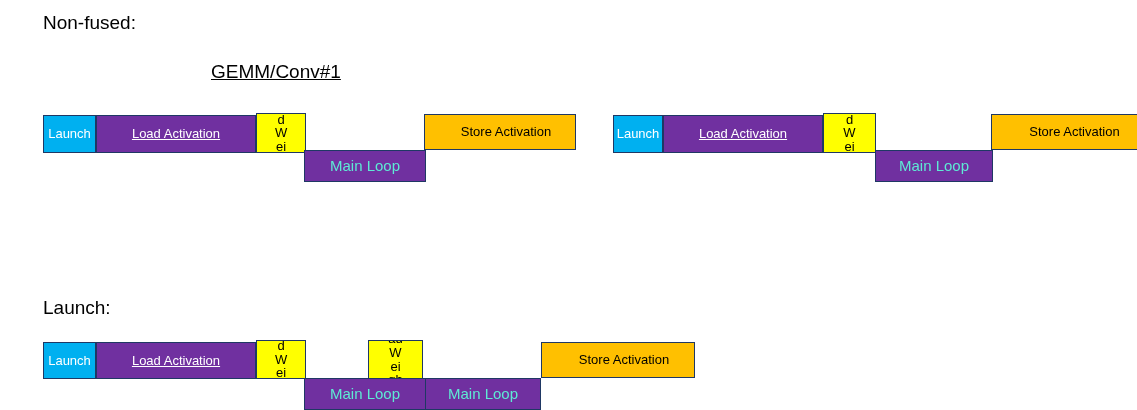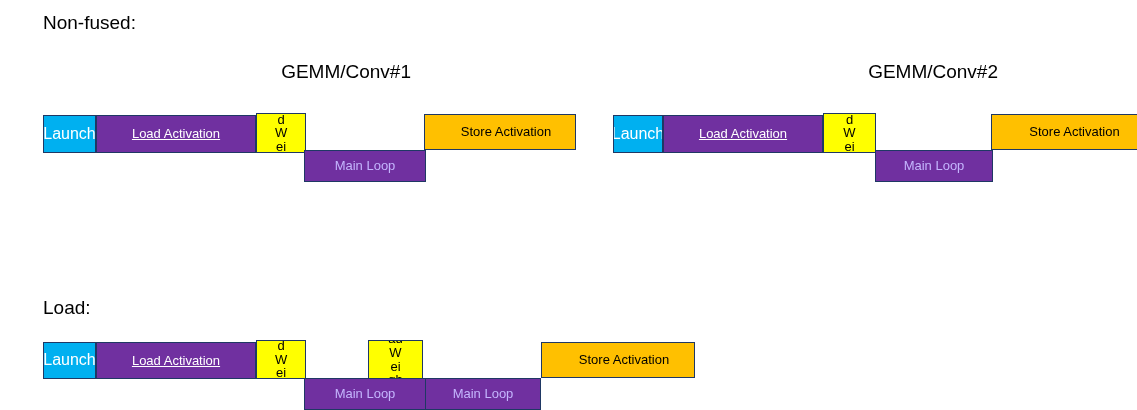--- a/index.html
+++ b/index.html
@@ -30,56 +30,57 @@
     font-family: "Liberation Sans", sans-serif;
     white-space: nowrap;
     line-height: 1;
   }
   .group-title {
     position: absolute;
     font-size: 19px;
     color: #000000;
     font-family: "Liberation Sans", sans-serif;
     white-space: nowrap;
-    text-align: right;
+    text-align: left;
     line-height: 1;
+    text-decoration: underline;
   }
   .blk {
     position: absolute;
     box-sizing: border-box;
     border: 1px solid #1F3864;
     display: flex;
     align-items: center;
     justify-content: center;
     text-align: center;
     font-family: "Liberation Sans", sans-serif;
     line-height: 1.05;
     overflow: hidden;
   }
   .blk-launch {
     background: #00B0F0;
     color: #ffffff;
-    font-size: 16px;
+    font-size: 13px;
   }
   .blk-load-activation {
     background: #7030A0;
     color: #ffffff;
     font-size: 13px;
     text-decoration: underline;
   }
   .blk-load-weights {
     background: #FFFF00;
     color: #000000;
     font-size: 13px;
     padding: 0 19px;
   }
   .blk-main-loop {
     background: #7030A0;
-    color: #c4b5fd;
-    font-size: 13px;
+    color: #5eead4;
+    font-size: 15px;
   }
   .blk-store-activation {
     background: #FFC000;
     color: #000000;
     font-size: 13px;
     padding-left: 12px;
   }
   .lw-text {
     display: block;
     white-space: normal;
@@ -88,21 +89,20 @@
 </style>
 </head>
 <body>
 
 <div class="canvas">
 
   <div class="section-label" style="left:15px; top:13px;">Non-fused:</div>
 
   <div class="group-title" style="left:183px; top:62px; width:200px;">GEMM/Conv#1</div>
 
-  <div class="group-title" style="left:770px; top:62px; width:200px;">GEMM/Conv#2</div>
 
   <div class="blk blk-launch" style="left:15px; top:115px; width:53px; height:38px;">Launch</div>
 
   <div class="blk blk-load-activation" style="left:68px; top:115px; width:160px; height:38px;">Load Activation</div>
 
   <div class="blk blk-load-weights" style="left:228px; top:113px; width:50px; height:40px;">
     <span class="lw-text">Load Weights</span>
   </div>
 
   <div class="blk blk-main-loop" style="left:276px; top:150px; width:122px; height:32px;">Main Loop</div>
@@ -114,21 +114,21 @@
   <div class="blk blk-load-activation" style="left:635px; top:115px; width:160px; height:38px;">Load Activation</div>
 
   <div class="blk blk-load-weights" style="left:795px; top:113px; width:53px; height:40px;">
     <span class="lw-text">Load Weights</span>
   </div>
 
   <div class="blk blk-main-loop" style="left:847px; top:150px; width:118px; height:32px;">Main Loop</div>
 
   <div class="blk blk-store-activation" style="left:963px; top:114px; width:155px; height:36px;">Store Activation</div>
 
-  <div class="section-label" style="left:15px; top:298px;">Load:</div>
+  <div class="section-label" style="left:15px; top:298px;">Launch:</div>
 
   <div class="blk blk-launch" style="left:15px; top:342px; width:53px; height:37px;">Launch</div>
 
   <div class="blk blk-load-activation" style="left:68px; top:342px; width:160px; height:37px;">Load Activation</div>
 
   <div class="blk blk-load-weights" style="left:228px; top:340px; width:50px; height:39px;">
     <span class="lw-text">Load Weights</span>
   </div>
 
   <div class="blk blk-load-weights" style="left:340px; top:340px; width:55px; height:39px;">

